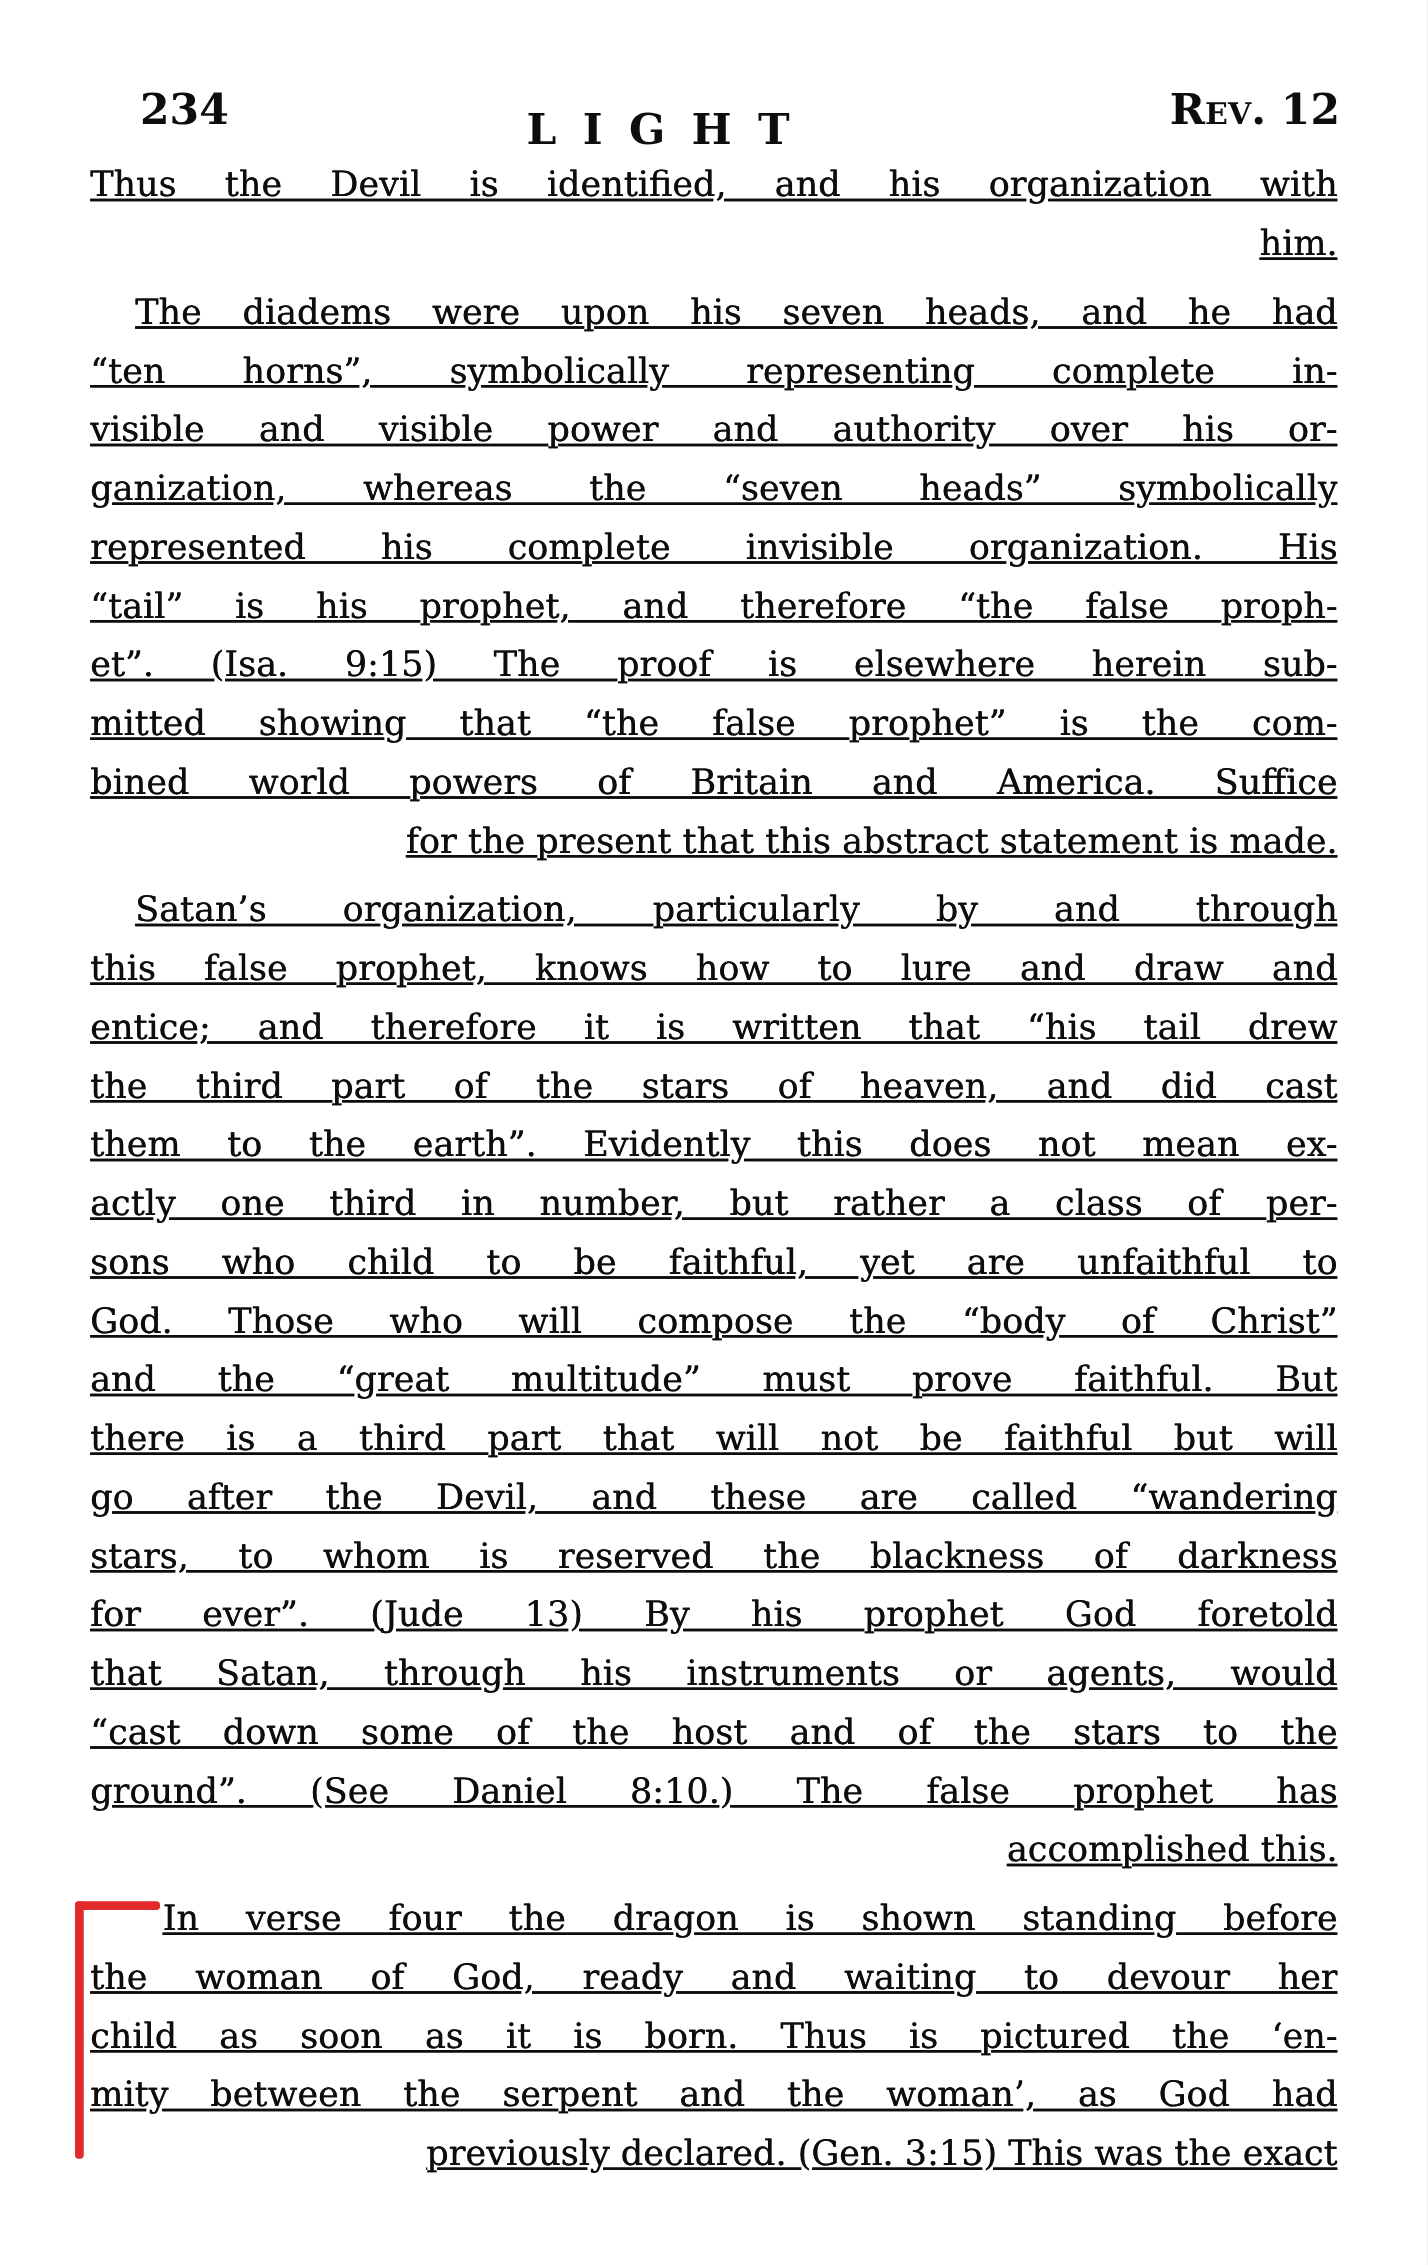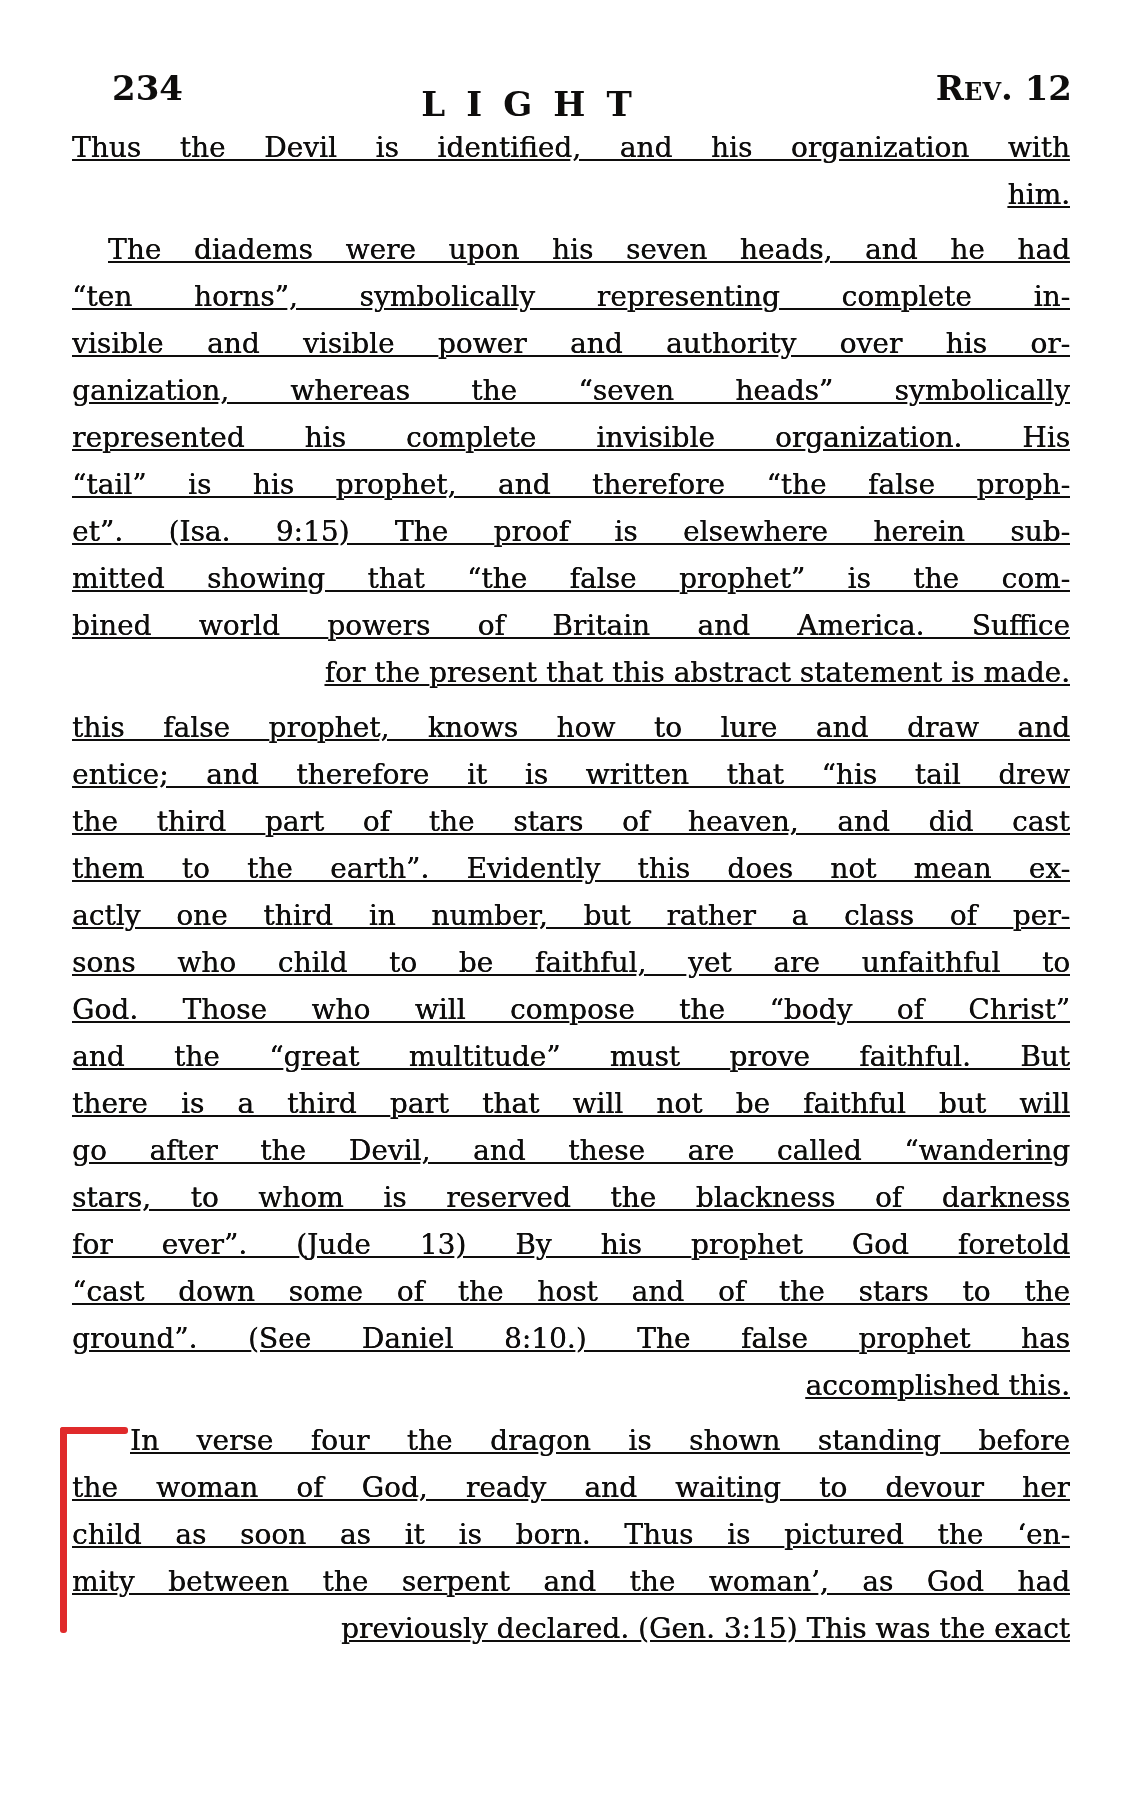--- a/index.html
+++ b/index.html
@@ -96,32 +96,34 @@
         <div class="line just">visible and visible power and authority over his or-</div>
         <div class="line just">ganization, whereas the “seven heads” symbolically</div>
         <div class="line just">represented his complete invisible organization. His</div>
         <div class="line just">“tail” is his prophet, and therefore “the false proph-</div>
         <div class="line just">et”. (Isa. 9:15) The proof is elsewhere herein sub-</div>
         <div class="line just">mitted showing that “the false prophet” is the com-</div>
         <div class="line just">bined world powers of Britain and America. Suffice</div>
         <div class="line end">for the present that this abstract statement is made.</div>
       </div>
       <div class="para sp">
+        <div class="line just ind">Satan’s organization, particularly by and through</div>
         <div class="line just">this false prophet, knows how to lure and draw and</div>
         <div class="line just">entice; and therefore it is written that “his tail drew</div>
         <div class="line just">the third part of the stars of heaven, and did cast</div>
         <div class="line just">them to the earth”. Evidently this does not mean ex-</div>
         <div class="line just">actly one third in number, but rather a class of per-</div>
         <div class="line just">sons who child to be faithful, yet are unfaithful to</div>
         <div class="line just">God. Those who will compose the “body of Christ”</div>
         <div class="line just">and the “great multitude” must prove faithful. But</div>
         <div class="line just">there is a third part that will not be faithful but will</div>
         <div class="line just">go after the Devil, and these are called “wandering</div>
         <div class="line just">stars, to whom is reserved the blackness of darkness</div>
         <div class="line just">for ever”. (Jude 13) By his prophet God foretold</div>
+        <div class="line just">that Satan, through his instruments or agents, would</div>
         <div class="line just">“cast down some of the host and of the stars to the</div>
         <div class="line just">ground”. (See Daniel 8:10.) The false prophet has</div>
         <div class="line end">accomplished this.</div>
       </div>
       <div class="para sp marked">
         <span class="bracket-v" style="background: rgb(224, 42, 43);"></span>
         <span class="bracket-h" style="background: rgb(224, 42, 43);"></span>
         <div class="line just ind2">In verse four the dragon is shown standing before</div>
         <div class="line just">the woman of God, ready and waiting to devour her</div>
         <div class="line just">child as soon as it is born. Thus is pictured the ‘en-</div>

